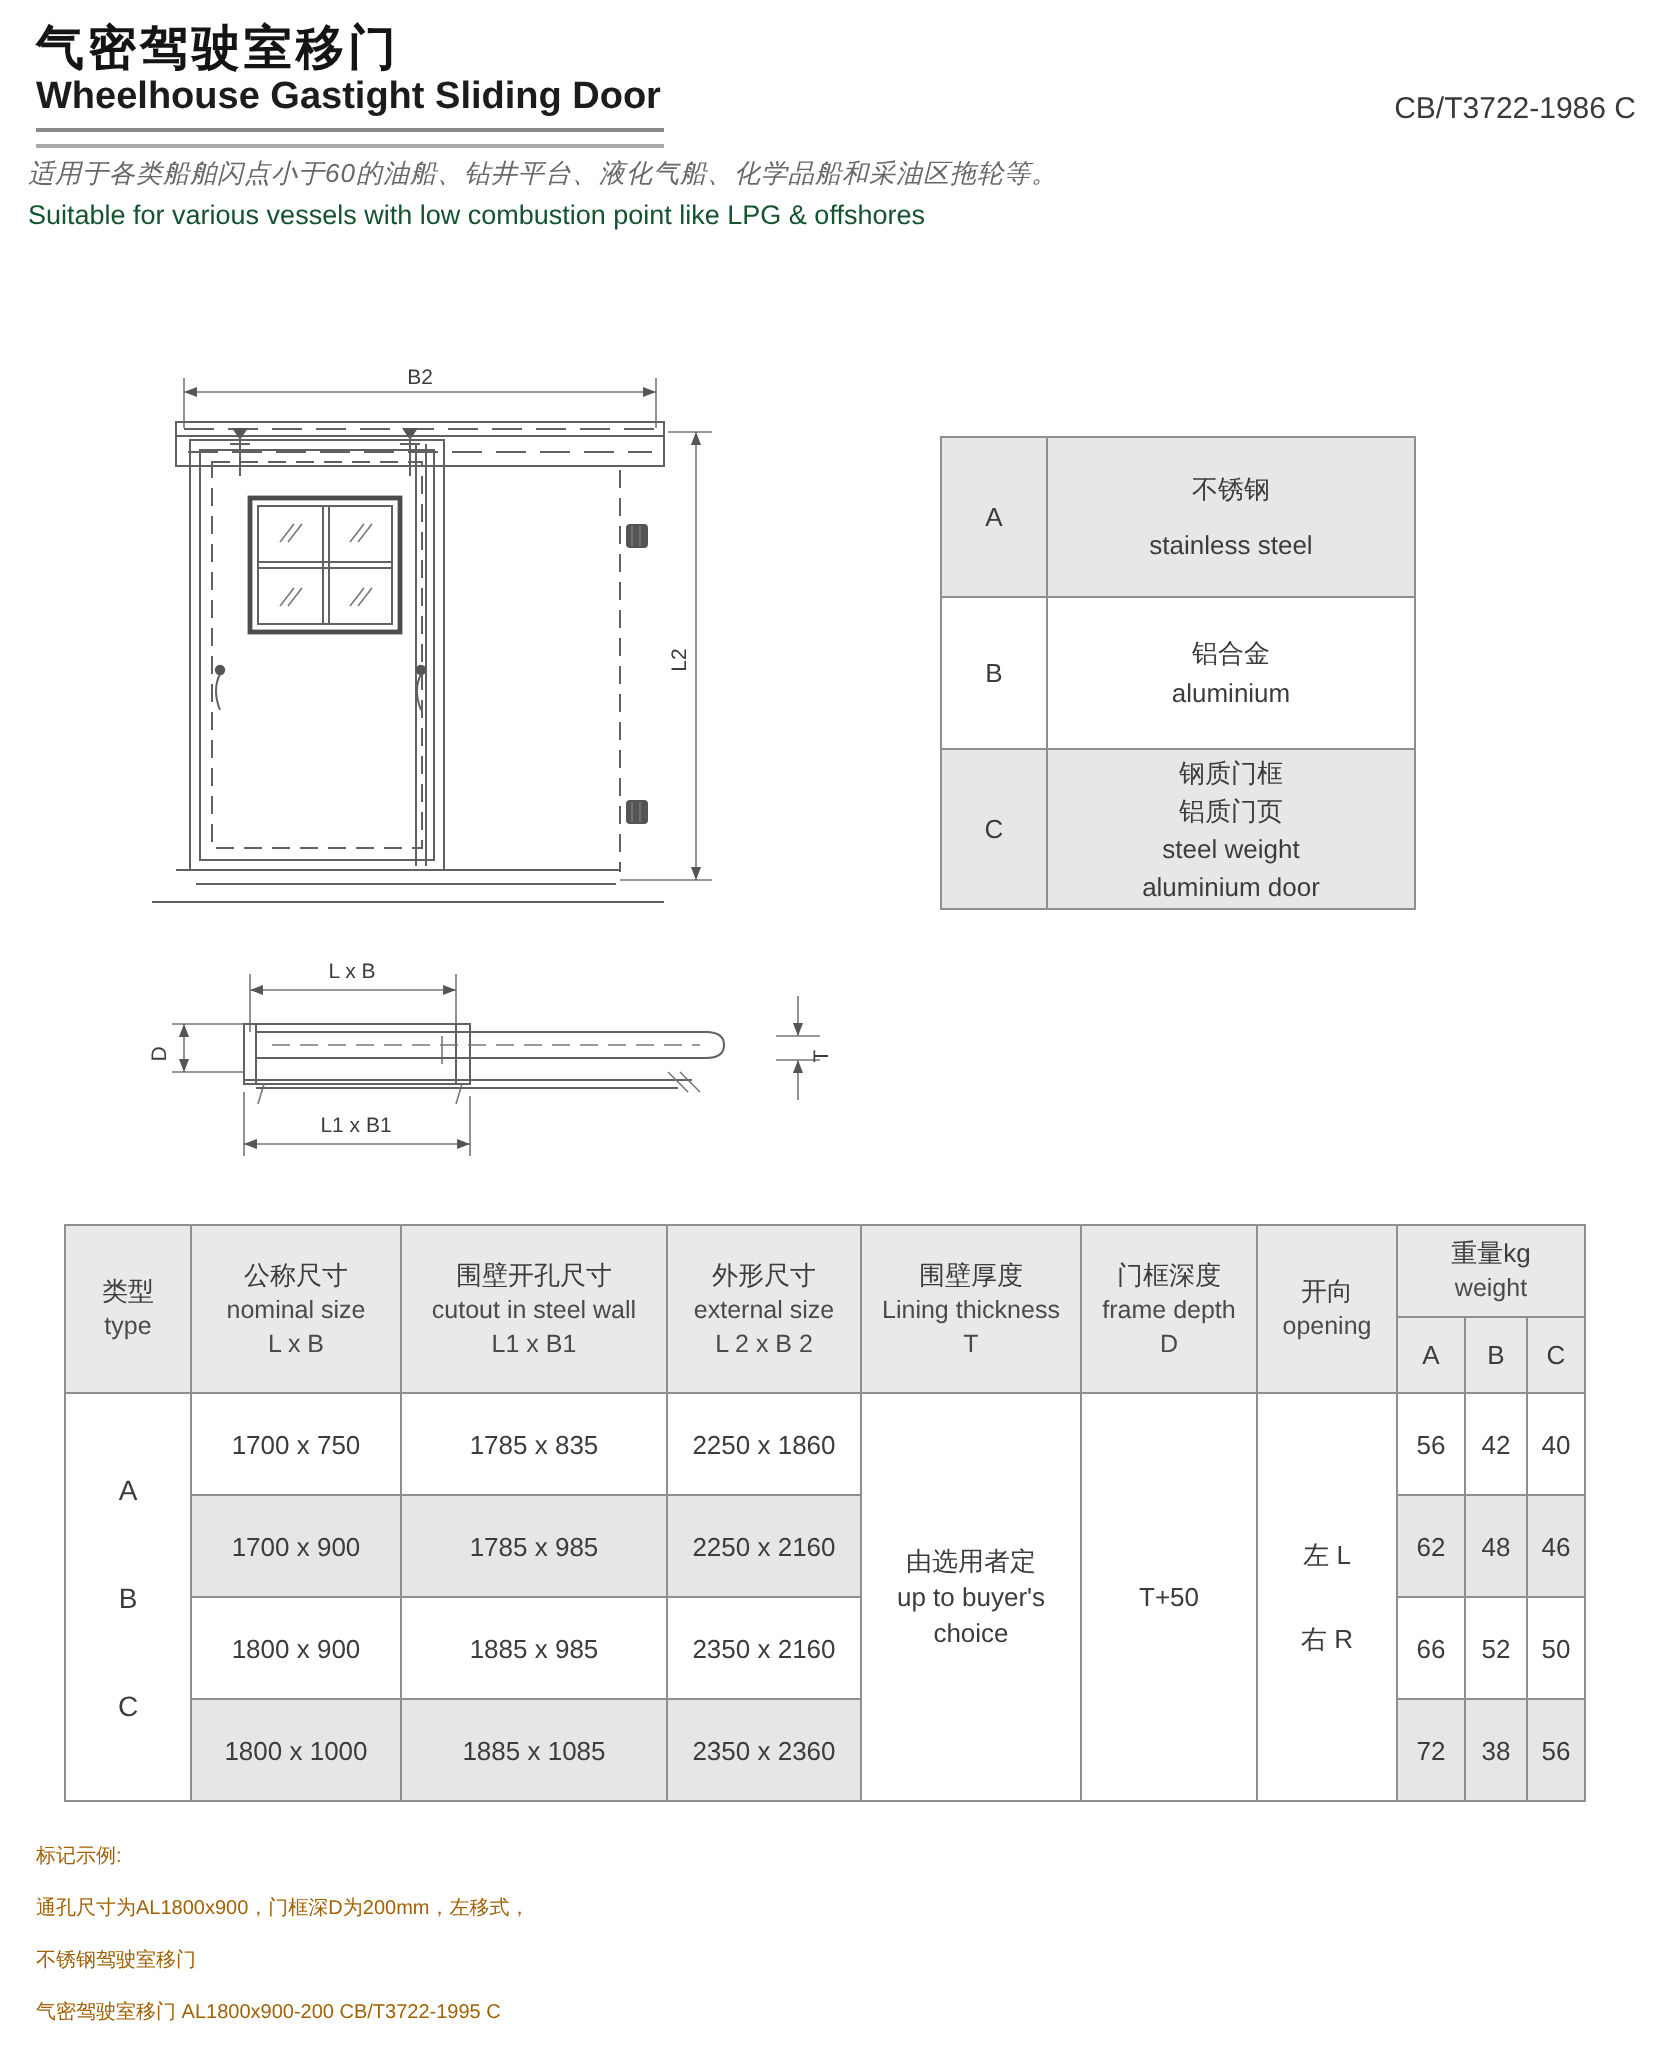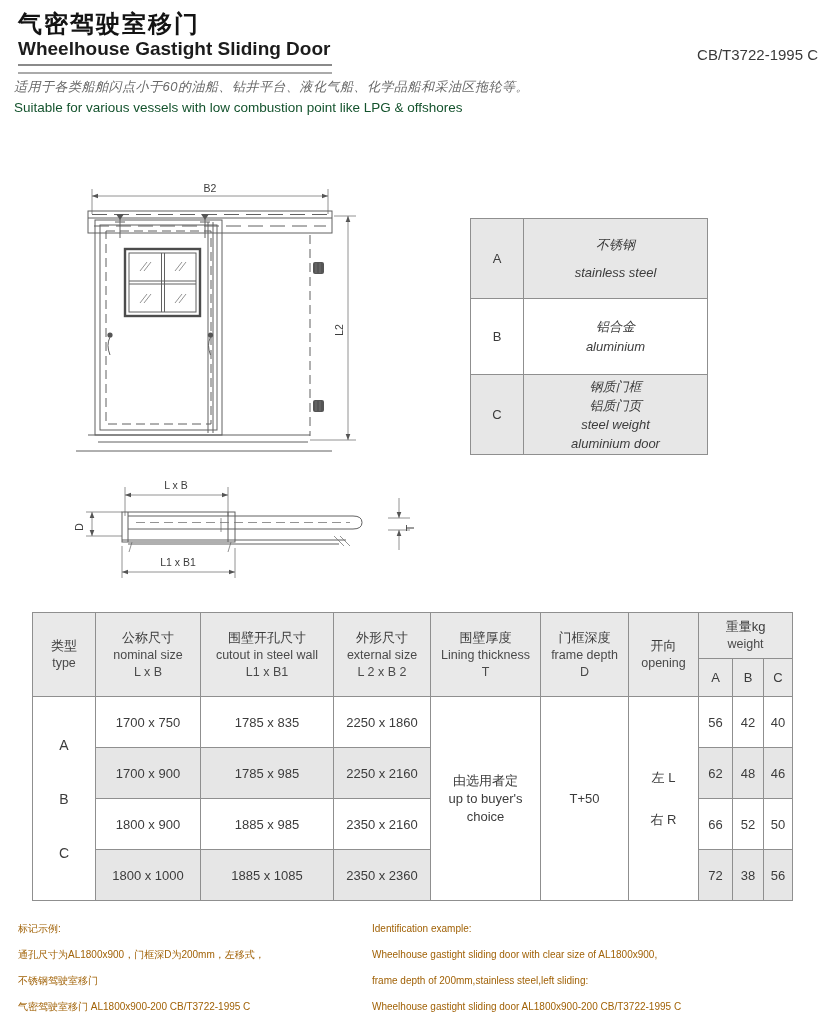--- a/index.html
+++ b/index.html
@@ -25,21 +25,21 @@
   .d-dash2{stroke-dasharray:15,7;}
   .d-fill{fill:#555;stroke:none;}
   svg text{fill:#3d3d3d;font-size:10.5px;font-family:"Liberation Sans","DejaVu Sans",sans-serif;}
 
   
   .mat-table{position:absolute;left:470px;top:218px;border-collapse:collapse;table-layout:fixed;width:238px;}
   .mat-table td{border:1px solid #8f8f8f;text-align:center;vertical-align:middle;font-size:13px;color:#3c3c3c;}
   .mat-key{width:50px;font-size:14px;}
   .mat-shade{background:#e7e7e7;}
   .mat-a{height:80px;}.mat-b{height:76px;}.mat-c{height:80px;}
-  .mat-lines span{display:block;line-height:19px;font-style:italic;}
+  .mat-lines span{display:block;line-height:19px;}
   .mat-a .mat-lines span{line-height:28px;}
   .mat-b .mat-lines span{line-height:20px;}
 
   
   .spec-table{position:absolute;left:32px;top:612px;border-collapse:collapse;table-layout:fixed;width:760px;}
   .spec-table th,.spec-table td{border:1px solid #8f8f8f;text-align:center;vertical-align:middle;
       font-weight:normal;font-size:13px;color:#3c3c3c;padding:0;}
   .spec-table thead th{background:#e9e9e9;}
   .hrow1{height:46px;}.hrow2{height:38px;}
   .spec-table tbody td{height:50px;background:#fff;}
@@ -59,21 +59,21 @@
   .foot-right{left:372px;}
 </style>
 </head>
 <body>
 
 <div class="page">
 
   <div class="title-zh">气密驾驶室移门</div>
   <div class="title-en">Wheelhouse Gastight Sliding Door</div>
   <div class="title-rule"></div>
-  <div class="std-code">CB/T3722-1995 C</div>
+  <div class="std-code">CB/T3722-1986 C</div>
   <div class="desc-zh">适用于各类船舶闪点小于60的油船、钻井平台、液化气船、化学品船和采油区拖轮等。</div>
   <div class="desc-en">Suitable for various vessels with low combustion point like LPG &amp; offshores</div>
 
   <svg class="front-svg" viewBox="0 0 330 290">
     <defs>
       <marker id="arr" viewBox="0 0 10 10" refX="9" refY="5" markerWidth="9" markerHeight="9" orient="auto-start-reverse">
         <path d="M0,1.5 L9,5 L0,8.5 z" fill="#555"></path>
       </marker>
     </defs>
 
@@ -353,20 +353,14 @@
       </tr>
     </tbody>
   </table>
 
   <div class="foot foot-left">
     <div>标记示例:</div>
     <div>通孔尺寸为AL1800x900，门框深D为200mm，左移式，</div>
     <div>不锈钢驾驶室移门</div>
     <div>气密驾驶室移门 AL1800x900-200 CB/T3722-1995 C</div>
   </div>
-  <div class="foot foot-right">
-    <div>Identification example:</div>
-    <div>Wheelhouse gastight sliding door with clear size of AL1800x900,</div>
-    <div>frame depth of 200mm,stainless steel,left sliding:</div>
-    <div>Wheelhouse gastight sliding door AL1800x900-200 CB/T3722-1995 C</div>
-  </div>
 
 </div>
 
 </body></html>

